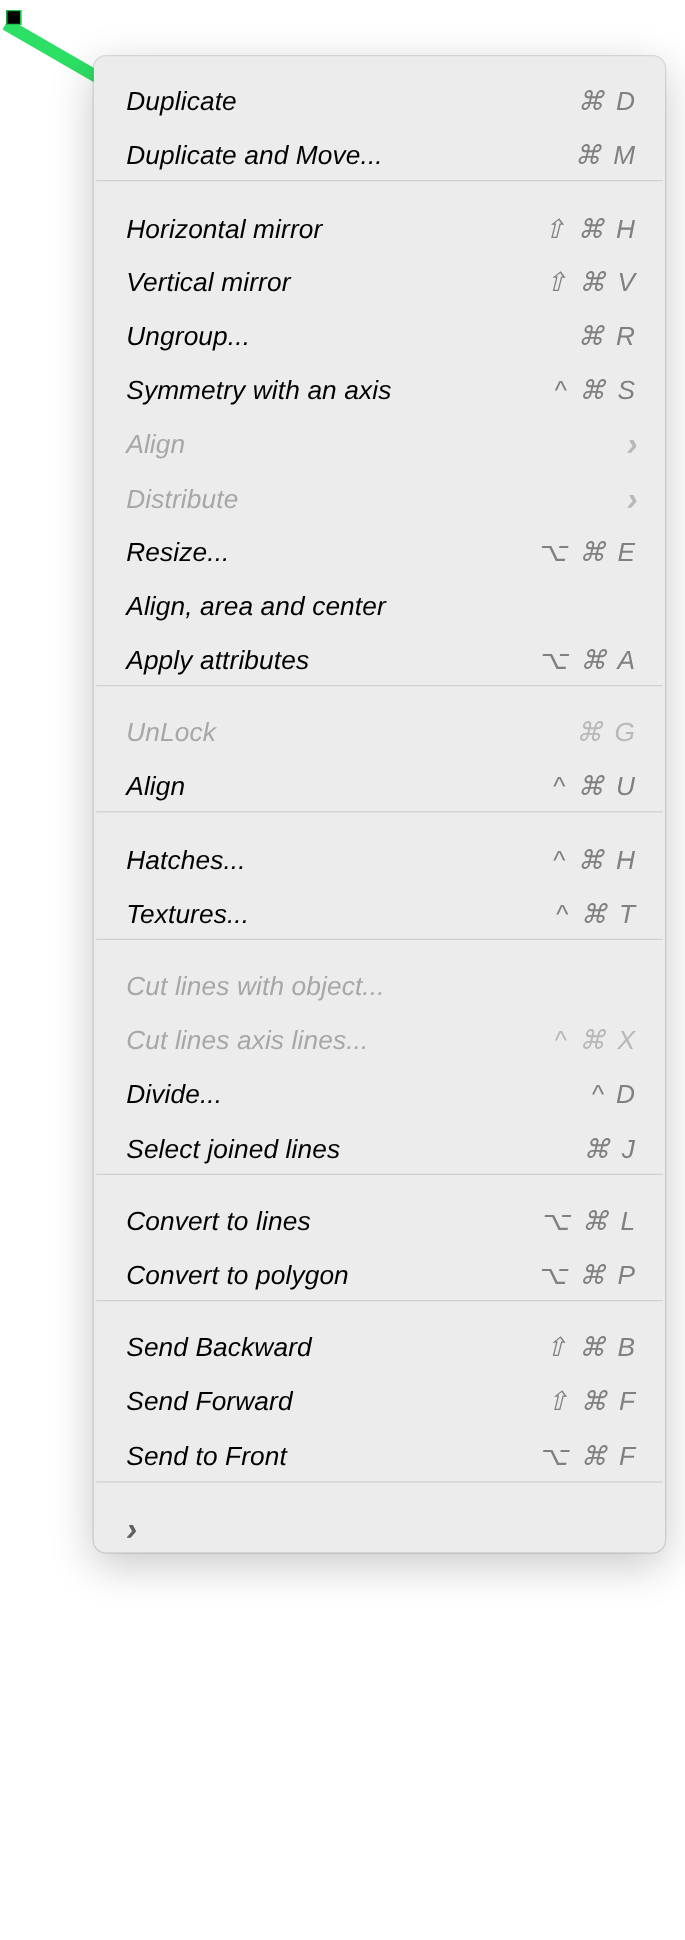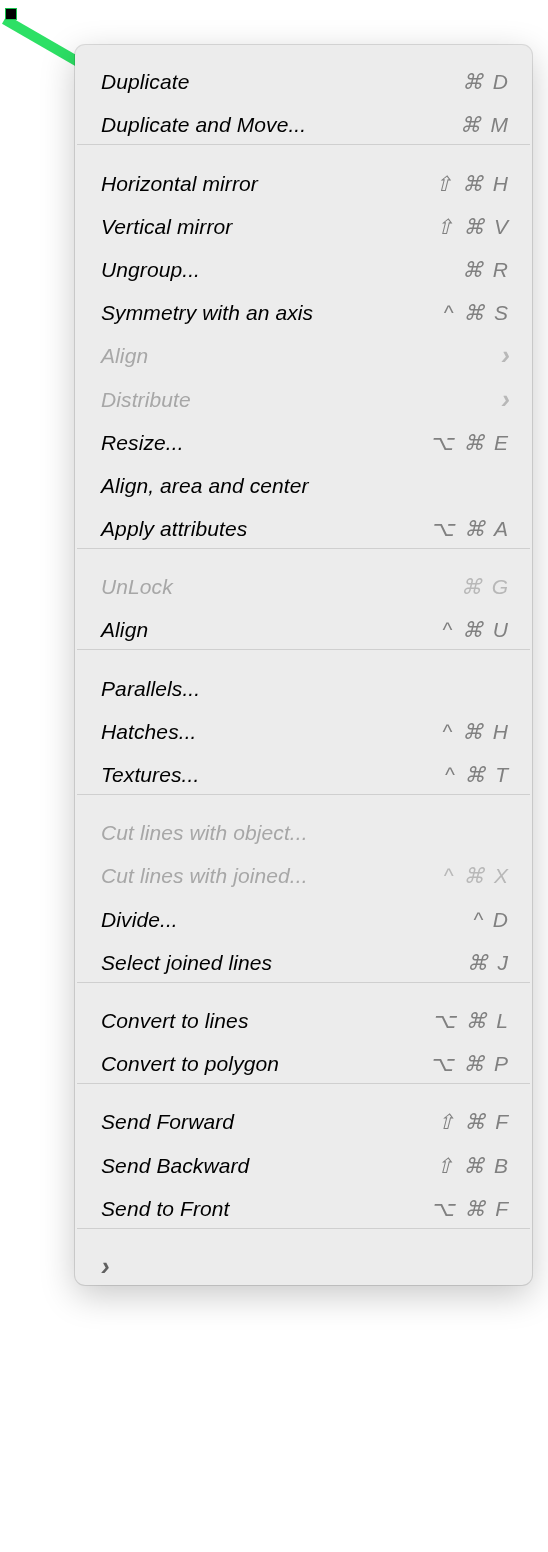--- a/index.html
+++ b/index.html
@@ -144,36 +144,33 @@
     <div class="menu-item disabled">
       <span class="label">UnLock</span>
       <span class="shortcut">⌘ G</span>
     </div>
     <div class="menu-item">
       <span class="label">Align</span>
       <span class="shortcut">^ ⌘ U</span>
     </div>
     <div class="separator"></div>
     <div class="menu-item">
-      <span class="label">Parallels...</span>
-    </div>
-    <div class="menu-item">
       <span class="label">Hatches...</span>
       <span class="shortcut">^ ⌘ H</span>
     </div>
     <div class="menu-item">
       <span class="label">Textures...</span>
       <span class="shortcut">^ ⌘ T</span>
     </div>
     <div class="separator"></div>
     <div class="menu-item disabled">
       <span class="label">Cut lines with object...</span>
     </div>
     <div class="menu-item disabled">
-      <span class="label">Cut lines with joined...</span>
+      <span class="label">Cut lines axis lines...</span>
       <span class="shortcut">^ ⌘ X</span>
     </div>
     <div class="menu-item">
       <span class="label">Divide...</span>
       <span class="shortcut">^ D</span>
     </div>
     <div class="menu-item">
       <span class="label">Select joined lines</span>
       <span class="shortcut">⌘ J</span>
     </div>
@@ -181,26 +178,26 @@
     <div class="menu-item">
       <span class="label">Convert to lines</span>
       <span class="shortcut">⌥ ⌘ L</span>
     </div>
     <div class="menu-item">
       <span class="label">Convert to polygon</span>
       <span class="shortcut">⌥ ⌘ P</span>
     </div>
     <div class="separator"></div>
     <div class="menu-item">
+      <span class="label">Send Backward</span>
+      <span class="shortcut">⇧ ⌘ B</span>
+    </div>
+    <div class="menu-item">
       <span class="label">Send Forward</span>
       <span class="shortcut">⇧ ⌘ F</span>
-    </div>
-    <div class="menu-item">
-      <span class="label">Send Backward</span>
-      <span class="shortcut">⇧ ⌘ B</span>
     </div>
     <div class="menu-item">
       <span class="label">Send to Front</span>
       <span class="shortcut">⌥ ⌘ F</span>
     </div>
     <div class="separator"></div>
     <div class="menu-item">
       <span class="chevron" style="font-size: 26px; line-height: 1;">›</span>
     </div>
   </div>

